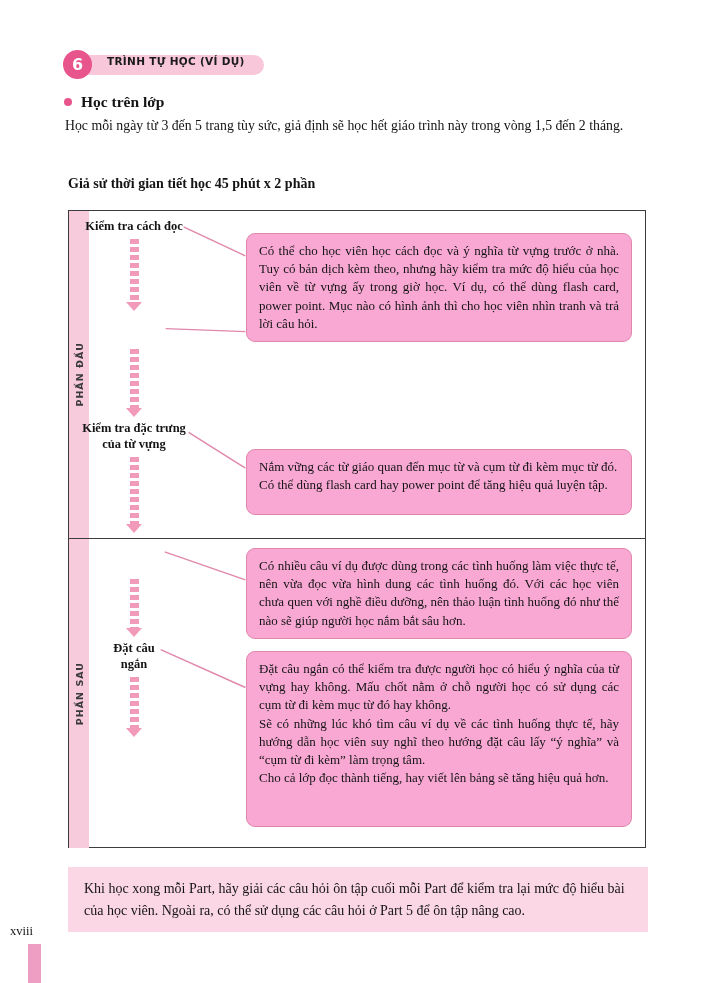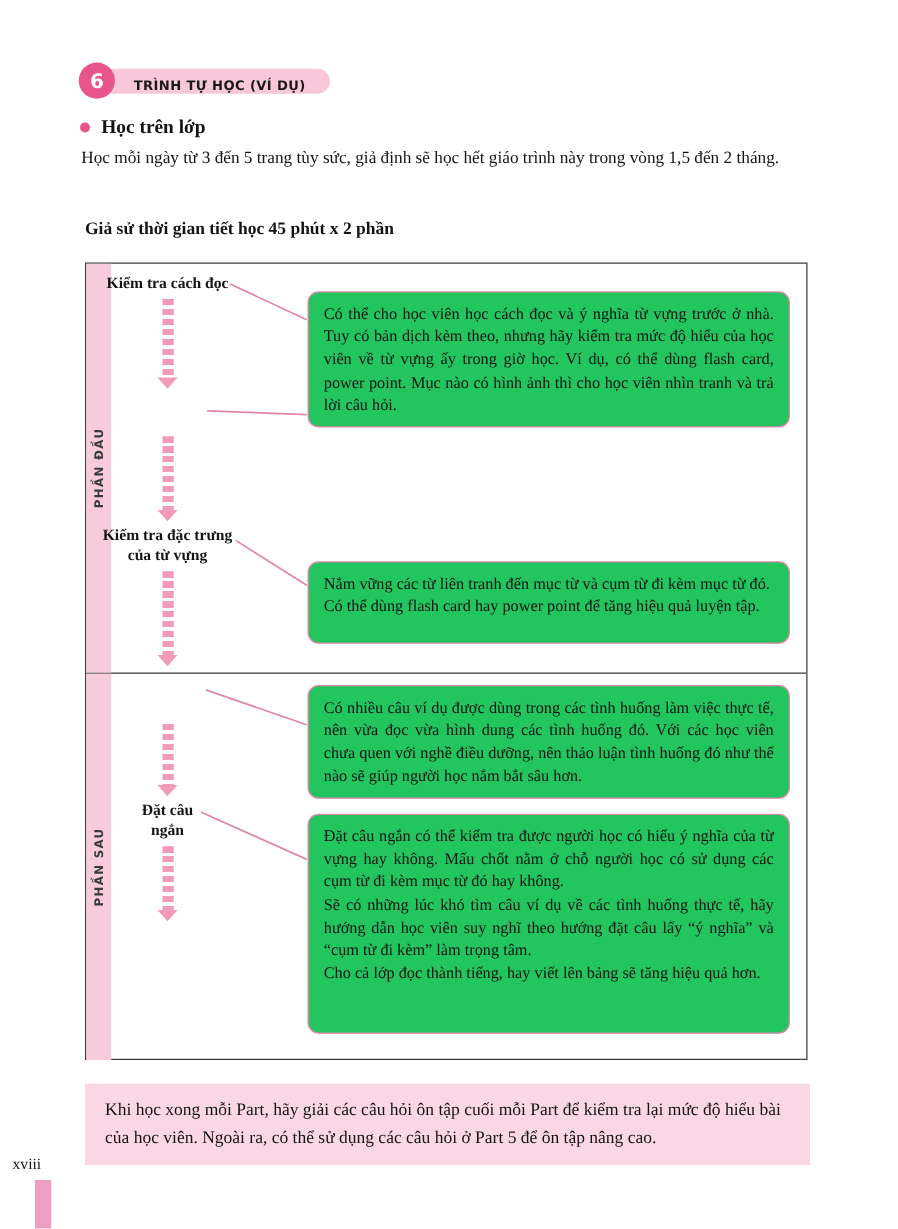--- a/index.html
+++ b/index.html
@@ -12,21 +12,21 @@
 
   
   .badge-circle {
     position:absolute; left:63px; top:50px; width:29px; height:29px;
     border-radius:50%; background:#e8548c; color:#fff;
     font-family:"DejaVu Sans", sans-serif; font-weight:bold; font-size:16px;
     display:flex; align-items:center; justify-content:center; z-index:2;
   }
   .badge-pill {
     position:absolute; left:80px; top:55px; height:20px; width:184px;
-    border-radius:10px; background:#f8c8da; display:flex; align-items:flex-end;
+    border-radius:10px; background:#f8c8da; display:flex; align-items:flex-start;
     padding-left:27px; font-family:"DejaVu Sans", sans-serif; font-weight:bold;
     font-size:10.5px; letter-spacing:0.3px; color:#1a1a1a; z-index:1;
   }
 
   
   .bullet-heading {
     position:absolute; left:64px; top:93px; display:flex; align-items:center;
     gap:9px; font-weight:bold; font-size:15.5px;
   }
   .bullet-dot { width:8px; height:8px; border-radius:50%; background:#e8548c; flex:0 0 auto; }
@@ -87,21 +87,21 @@
   .a2 { top:138px; height:68px; }
   .a3 { top:246px; height:76px; }
   .a4 { top:368px; height:58px; }
   .a5 { top:466px; height:60px; }
 
   
   .connectors { position:absolute; inset:0; width:100%; height:100%; z-index:1; pointer-events:none; }
 
   
   .callout {
-    position:absolute; left:177px; width:386px; background:#22c55e;
+    position:absolute; left:177px; width:386px; background:#f9a8d4;
     border:1.5px solid #e087ab; border-radius:9px; padding:8px 12px;
     font-size:13px; line-height:1.4; text-align:justify; z-index:2;
   }
   .callout p { margin:0; }
   .c1 { top:22px;  min-height:108px; }
   .c2 { top:238px; min-height:66px; }
   .c3 { top:337px; min-height:80px; }
   .c4 { top:440px; min-height:176px; }
 
   
@@ -182,21 +182,21 @@
     <div class="flow-arrow a5">
         <div class="shaft"></div>
         <div class="head"></div>
       </div>
 
     <div class="callout c1">
       <p>Có thể cho học viên học cách đọc và ý nghĩa từ vựng trước ở nhà. Tuy có bản dịch kèm theo, nhưng hãy kiểm tra mức độ hiểu của học viên về từ vựng ấy trong giờ học. Ví dụ, có thể dùng flash card, power point. Mục nào có hình ảnh thì cho học viên nhìn tranh và trả lời câu hỏi.</p>
     </div>
 
     <div class="callout c2">
-      <p>Nắm vững các từ liên tranh đến mục từ và cụm từ đi kèm mục từ đó.</p>
+      <p>Nắm vững các từ giáo quan đến mục từ và cụm từ đi kèm mục từ đó.</p>
       <p>Có thể dùng flash card hay power point để tăng hiệu quả luyện tập.</p>
     </div>
 
     <div class="callout c3">
       <p>Có nhiều câu ví dụ được dùng trong các tình huống làm việc thực tế, nên vừa đọc vừa hình dung các tình huống đó. Với các học viên chưa quen với nghề điều dưỡng, nên thảo luận tình huống đó như thế nào sẽ giúp người học nắm bắt sâu hơn.</p>
     </div>
 
     <div class="callout c4">
       <p>Đặt câu ngắn có thể kiểm tra được người học có hiểu ý nghĩa của từ vựng hay không. Mấu chốt nằm ở chỗ người học có sử dụng các cụm từ đi kèm mục từ đó hay không.</p>
       <p>Sẽ có những lúc khó tìm câu ví dụ về các tình huống thực tế, hãy hướng dẫn học viên suy nghĩ theo hướng đặt câu lấy “ý nghĩa” và “cụm từ đi kèm” làm trọng tâm.</p>

